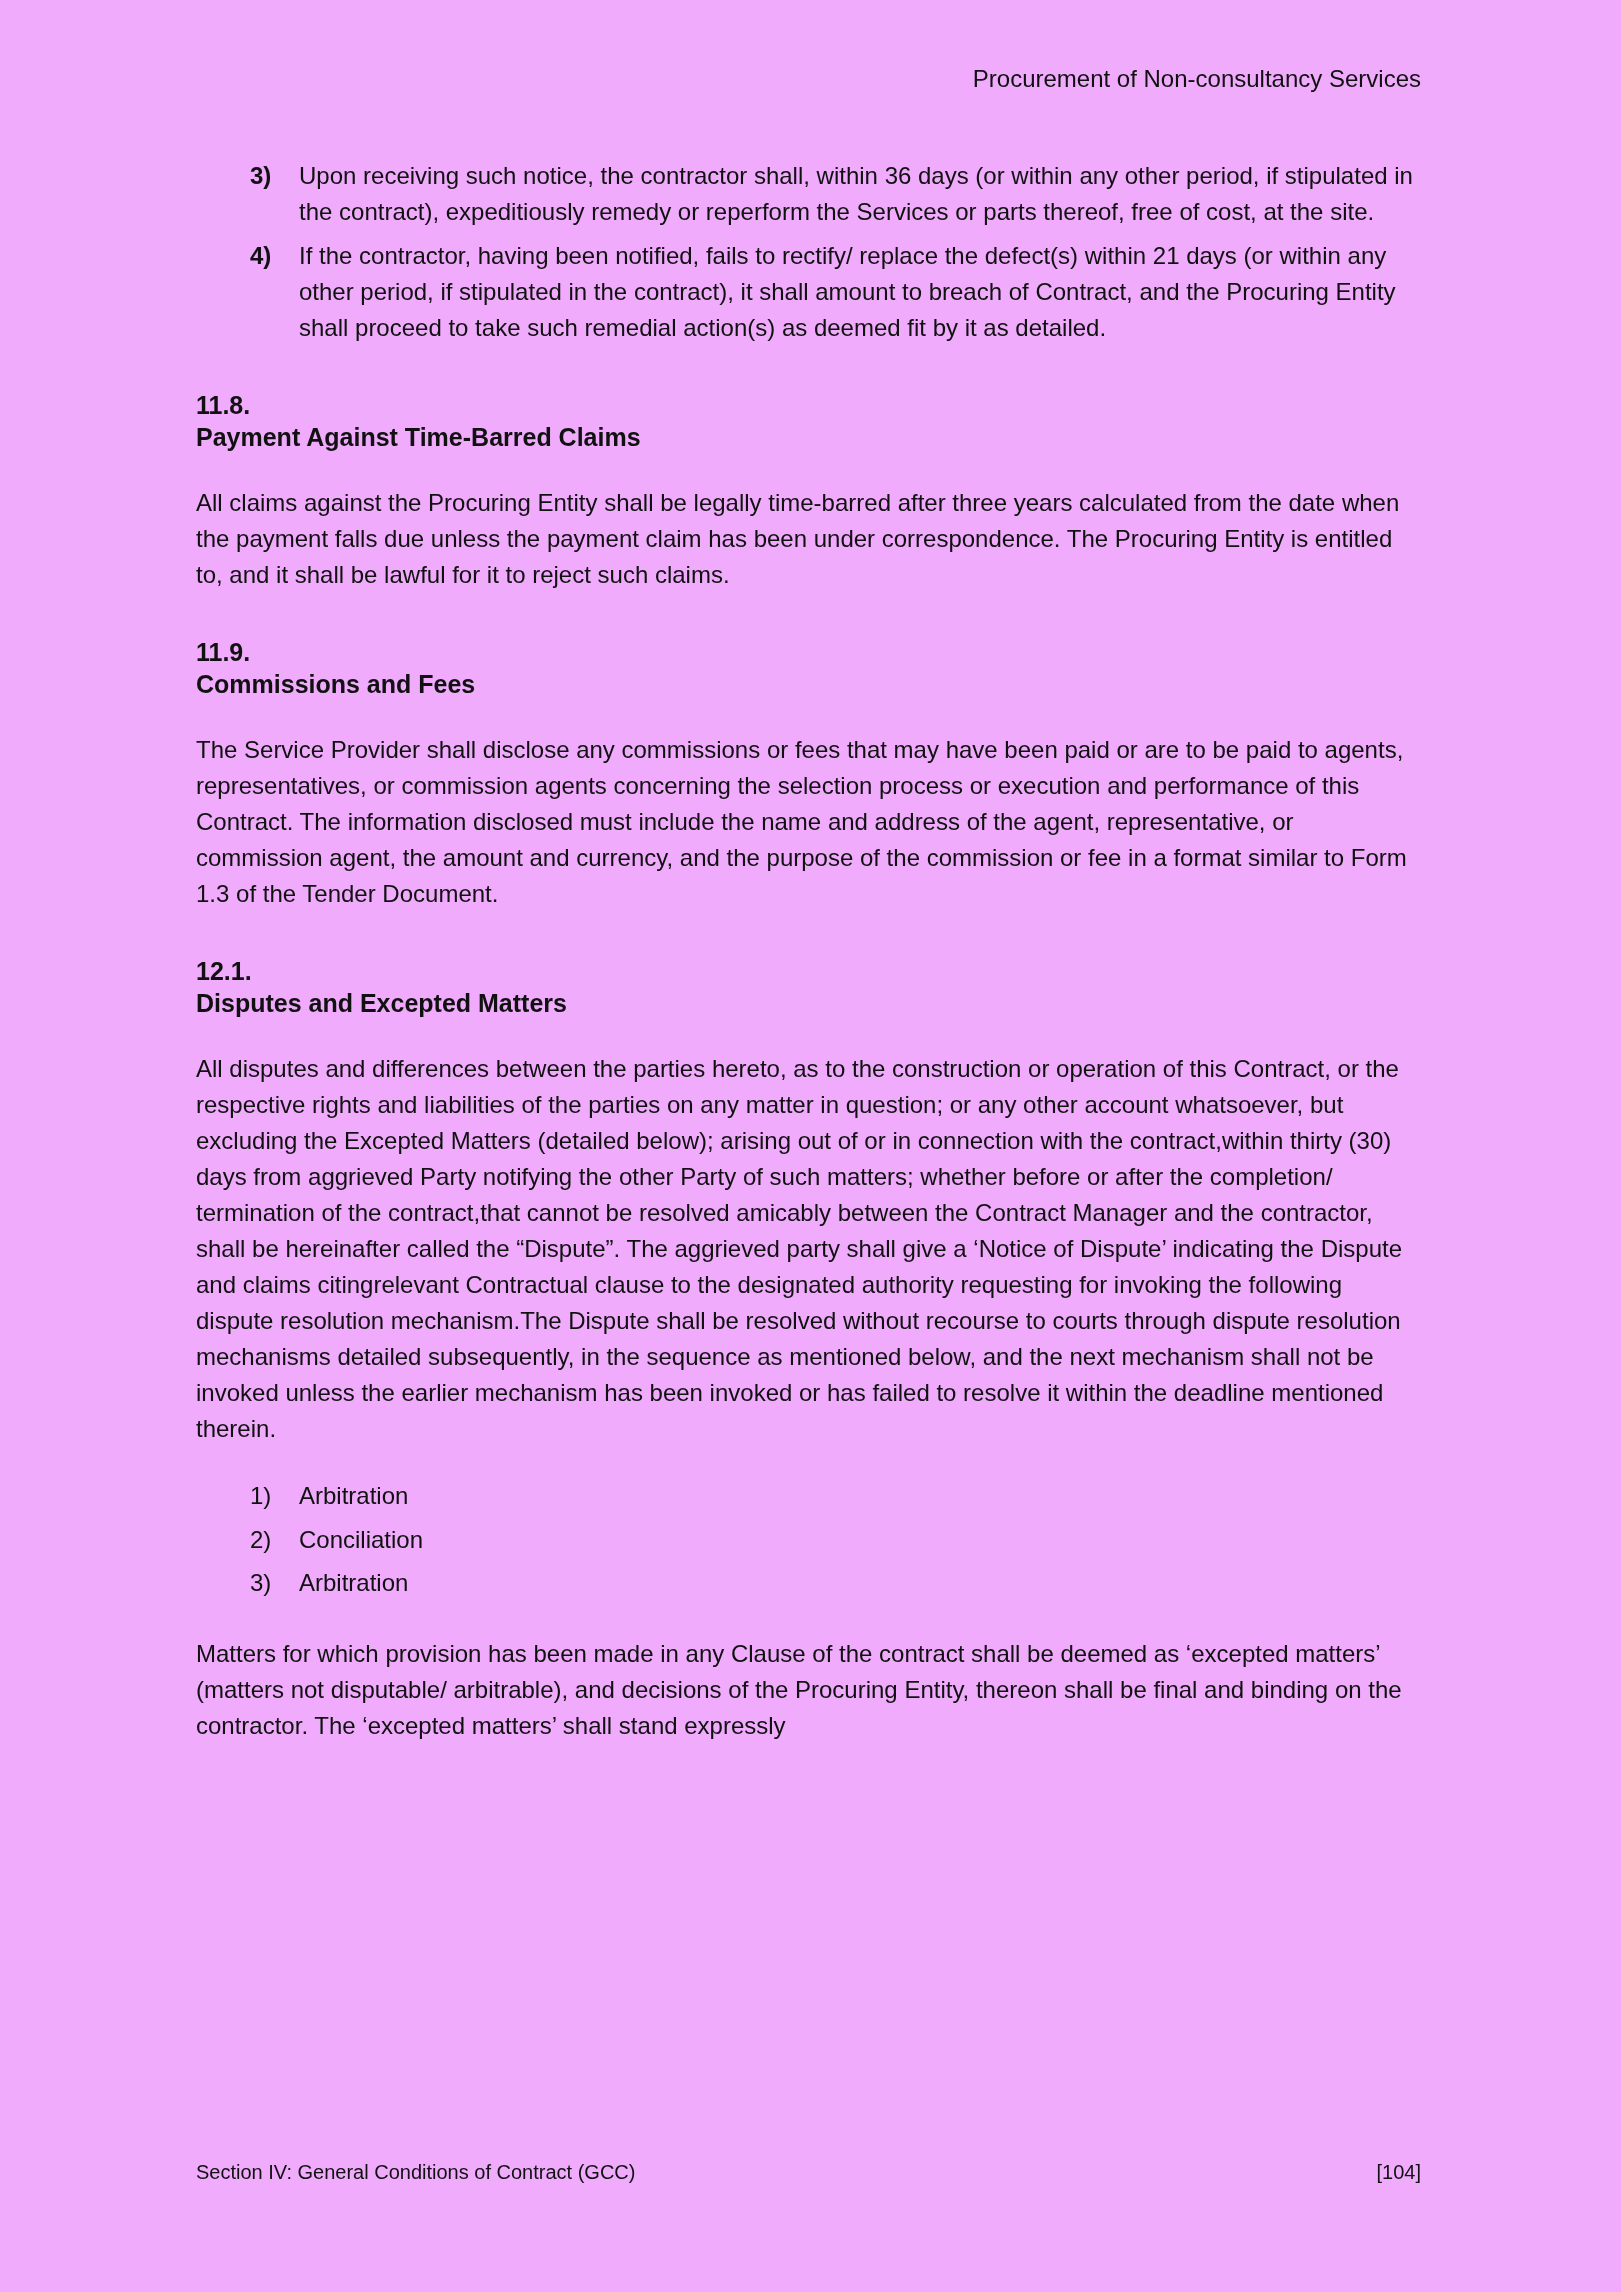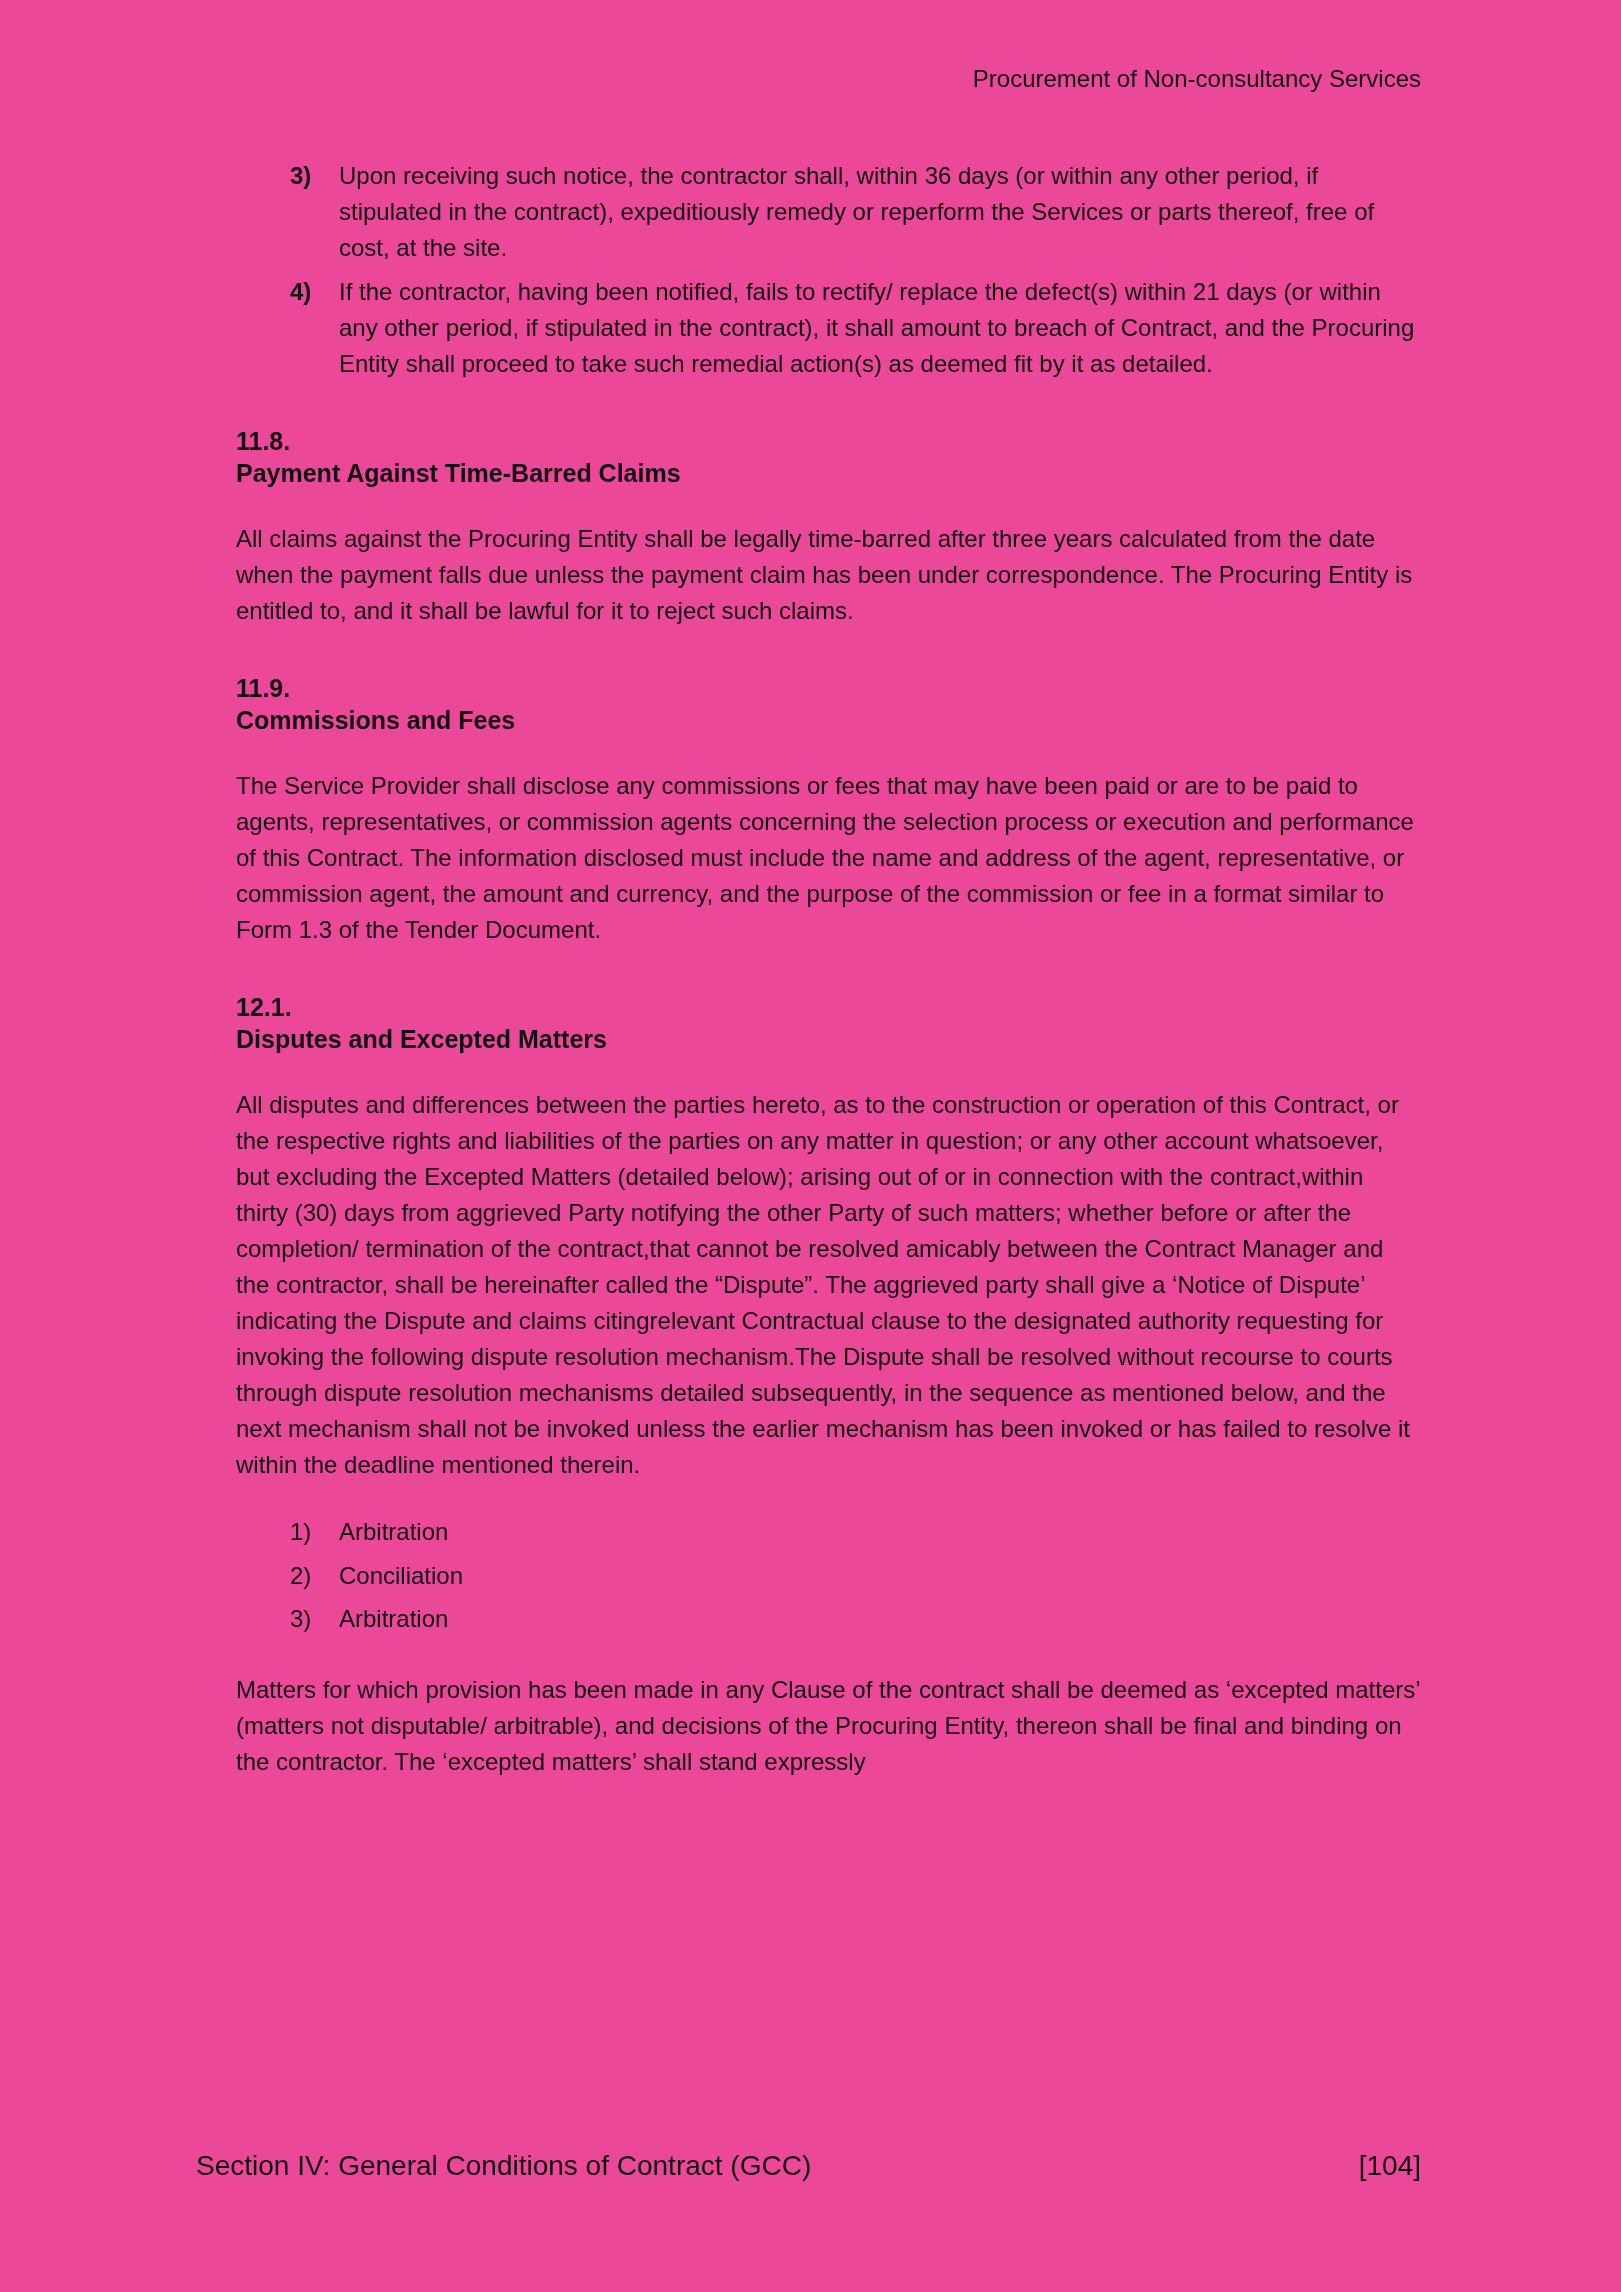--- a/index.html
+++ b/index.html
@@ -2,26 +2,25 @@
 <html><head>
 <meta charset="utf-8">
 <style>
   * { box-sizing: border-box; }
   html, body { margin: 0; padding: 0; background: #ffffff; }
   .page {
     position: relative;
     width: 1621px;
     height: 2293px;
     margin: 0 auto;
-    background: #ec4899;
+    background: #f0abfc;
     color: #111111;
     font-family: "Liberation Sans", sans-serif;
     font-size: 24px;
     line-height: 1.5;
-    padding-left: 40px;
   }
   .content {
     padding: 61px 200px 0 196px;
   }
   .page-header {
     text-align: right;
     margin-bottom: 61px;
   }
   
   .nlist { margin: 0 0 41px 0; padding-left: 54px; }
@@ -50,21 +49,21 @@
   .mlist { margin: 0 0 35px 0; padding-left: 54px; }
   .mlist-item { display: flex; margin-bottom: 7.8px; }
   .mlist-num { width: 49px; flex-shrink: 0; }
   .page-footer {
     position: absolute;
     left: 196px;
     right: 200px;
     bottom: 106px;
     display: flex;
     justify-content: space-between;
-    font-size: 28px;
+    font-size: 20px;
   }
 </style>
 </head>
 <body>
 
 <div class="page">
   <div class="content">
 
     <div class="page-header">
       <span>Procurement of Non-consultancy Services</span>

